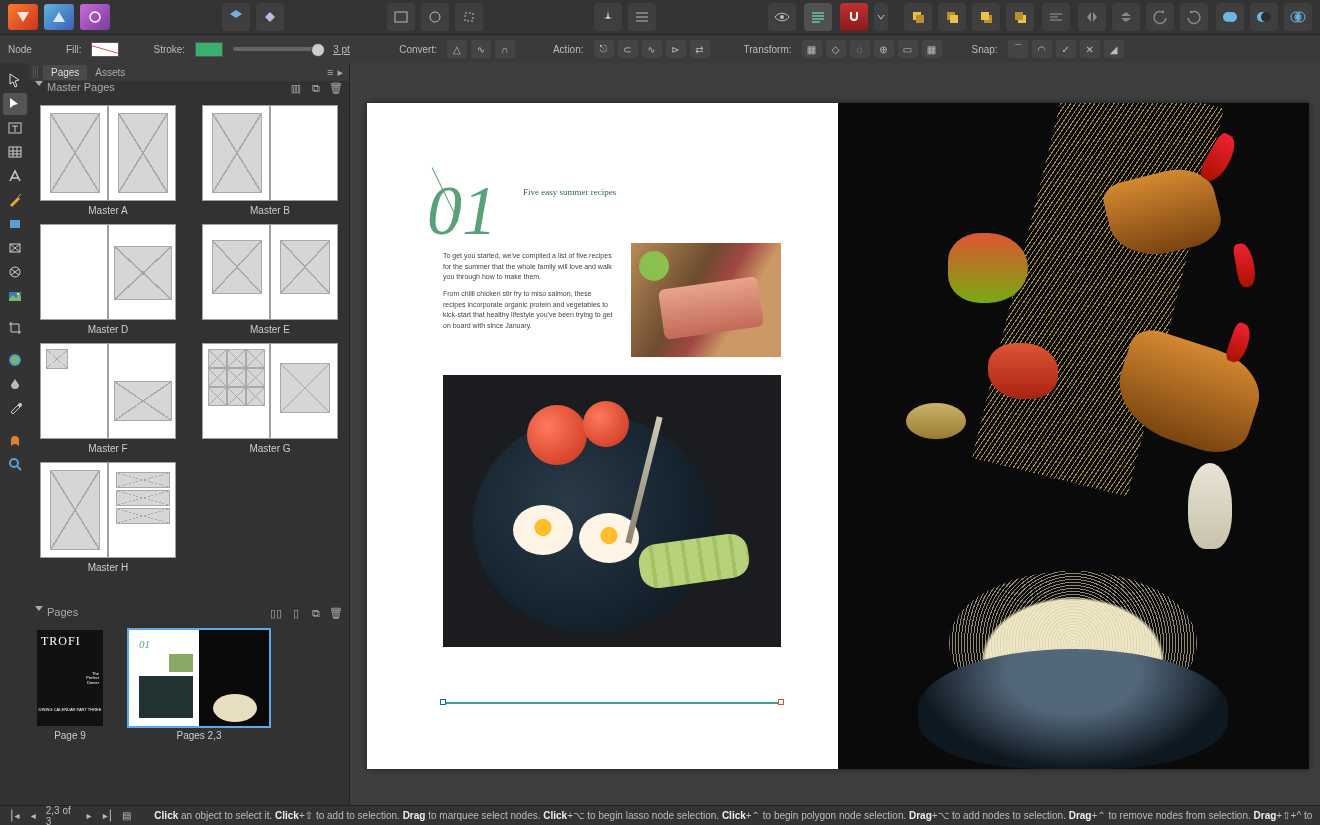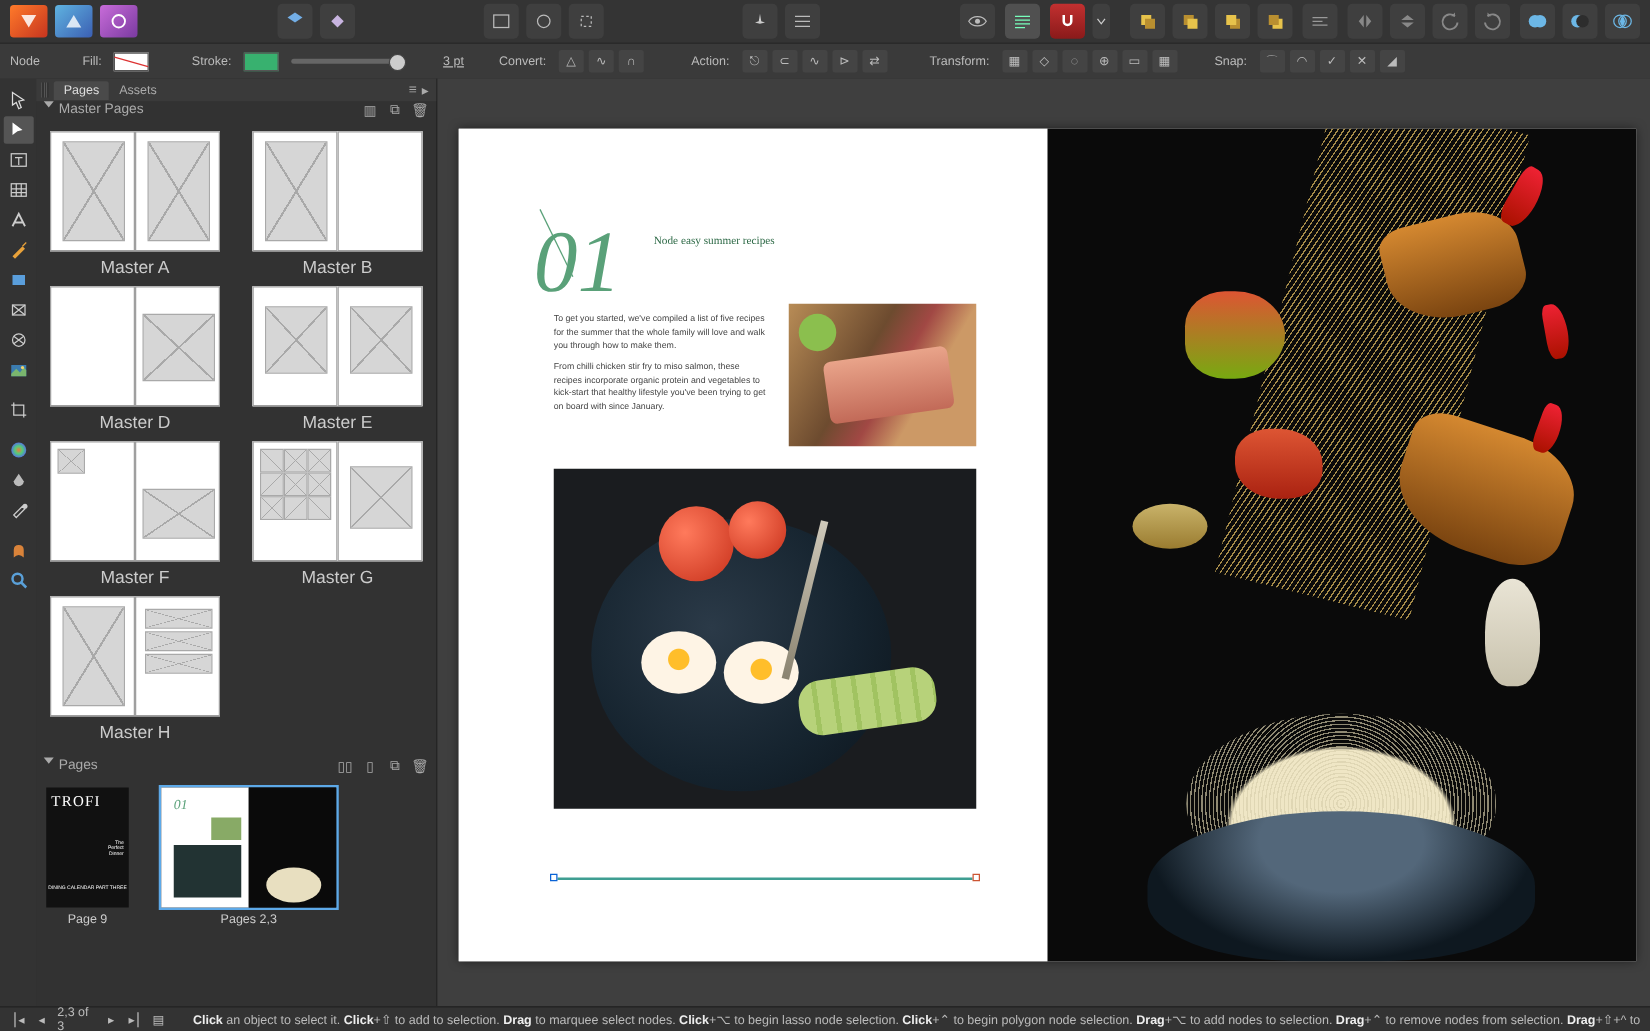--- a/index.html
+++ b/index.html
@@ -17,21 +17,21 @@
 .app-icon.purple { background: linear-gradient(135deg,#c86cd9,#7a3aa0); }
 
 
 .ctxbar { height: 29px; background: #3a3a3a; display:flex; align-items:center; gap: 10px; padding: 0 8px; border-top: 1px solid #262626; font-size: 10px; color:#bbb; }
 .ctx-label { }
 .fill-sw { width: 28px; height: 15px; background: #fff; border: 1px solid #555; position: relative; }
 .fill-sw::after { content:""; position:absolute; left:-1px; top:50%; right:-1px; border-top:1.5px solid #d33; transform: rotate(16deg); }
 .stroke-sw { width: 28px; height: 15px; background: #38b16f; border: 1px solid #555; }
 .stroke-slider { width: 90px; height: 4px; background: #666; border-radius: 2px; position: relative; }
 .stroke-slider::after { content:""; position:absolute; left:78px; top:-4px; width:12px; height:12px; background:#ccc; border:1px solid #444; border-radius:50%; }
-.strokeval { width:38px; text-align:right;text-decoration:underline; }
+.strokeval { width:38px; text-align:left;text-decoration:underline; }
 .ctx-btn { width:20px; height:18px; background:#444; border-radius:2px; display:flex; align-items:center; justify-content:center; }
 .ctx-group { display:flex; gap:4px; }
 
 
 .toolcol { position:absolute; left:0; top:63px; width:29px; height:742px; background:#333; display:flex; flex-direction:column; gap:2px; padding-top:6px; align-items:center; }
 .tool { width:24px; height:22px; display:flex; align-items:center; justify-content:center; border-radius:2px; }
 .tool.sel { background:#555; }
 .tool svg { fill:#ccc; }
 
 
@@ -48,21 +48,21 @@
 
 .masters { height:507px; overflow:hidden; padding:6px 8px; }
 .mgrid { display:grid; grid-template-columns: 1fr 1fr; gap:8px 20px; }
 .mitem { display:flex; flex-direction:column; align-items:center; gap:4px; }
 .mthumb { width:136px; height:96px; background:#fff; display:flex; }
 .mpage { flex:1; background:#fff; border:1px solid #9f9f9f; position:relative; }
 .mpage .box { position:absolute; background:#d6d6d6; outline:1px solid #a9a9a9; }
 .mpage .box::before,.mpage .box::after { content:""; position:absolute; left:0; top:0; right:0; bottom:0; }
 .mpage .box::before { background:linear-gradient(to top right, transparent 49%, #a9a9a9 49%, #a9a9a9 51%, transparent 51%); }
 .mpage .box::after { background:linear-gradient(to top left, transparent 49%, #a9a9a9 49%, #a9a9a9 51%, transparent 51%); }
-.mname { font-size:14px; color:#ccc; }
+.mname { font-size:10px; color:#ccc; }
 
 .pages-area { flex:1; padding:6px 8px; display:flex; gap:26px; }
 .pitem { display:flex; flex-direction:column; align-items:center; gap:4px; }
 .pthumb { position:relative; background:#000; }
 .pname { font-size:10px; color:#ccc; }
 .spread-sel { outline:2px solid #5da9e8; }
 
 
 .canvas-wrap { position:absolute; left:350px; top:63px; width:970px; height:742px; background:#3f3f3f; overflow:hidden; }
 .spread { position:absolute; left:17px; top:40px; width:942px; height:666px; background:#fff; display:flex; box-shadow:0 0 8px rgba(0,0,0,.5); }
@@ -572,21 +572,21 @@
       <div class="pname">Pages 2,3</div>
     </div>
   </div>
 </div>
 
 <div class="canvas-wrap">
   <div class="spread">
     <div class="page left">
       <div class="bignum-slash"></div>
       <div class="bignum">01</div>
-      <div class="subline">Node easy summer recipes</div>
+      <div class="subline">Five easy summer recipes</div>
       <div class="body1">To get you started, we've compiled a list of five recipes for the summer that the whole family will love and walk you through how to make them.</div>
       <div class="body2">From chilli chicken stir fry to miso salmon, these recipes incorporate organic protein and vegetables to kick-start that healthy lifestyle you've been trying to get on board with since January.</div>
       <div class="img1">
         <div style="position:absolute;left:8px;top:8px;width:30px;height:30px;border-radius:50%;background:#8bbf4e"></div>
         <div style="position:absolute;left:30px;top:40px;width:100px;height:50px;background:linear-gradient(#e9a48a,#c26a58);border-radius:6px;transform:rotate(-8deg)"></div>
       </div>
       <div class="img2">
         <div class="bowl"></div>
         <div class="tomato" style="left:84px;top:30px"></div>
         <div class="tomato" style="left:140px;top:26px;width:46px;height:46px"></div>

